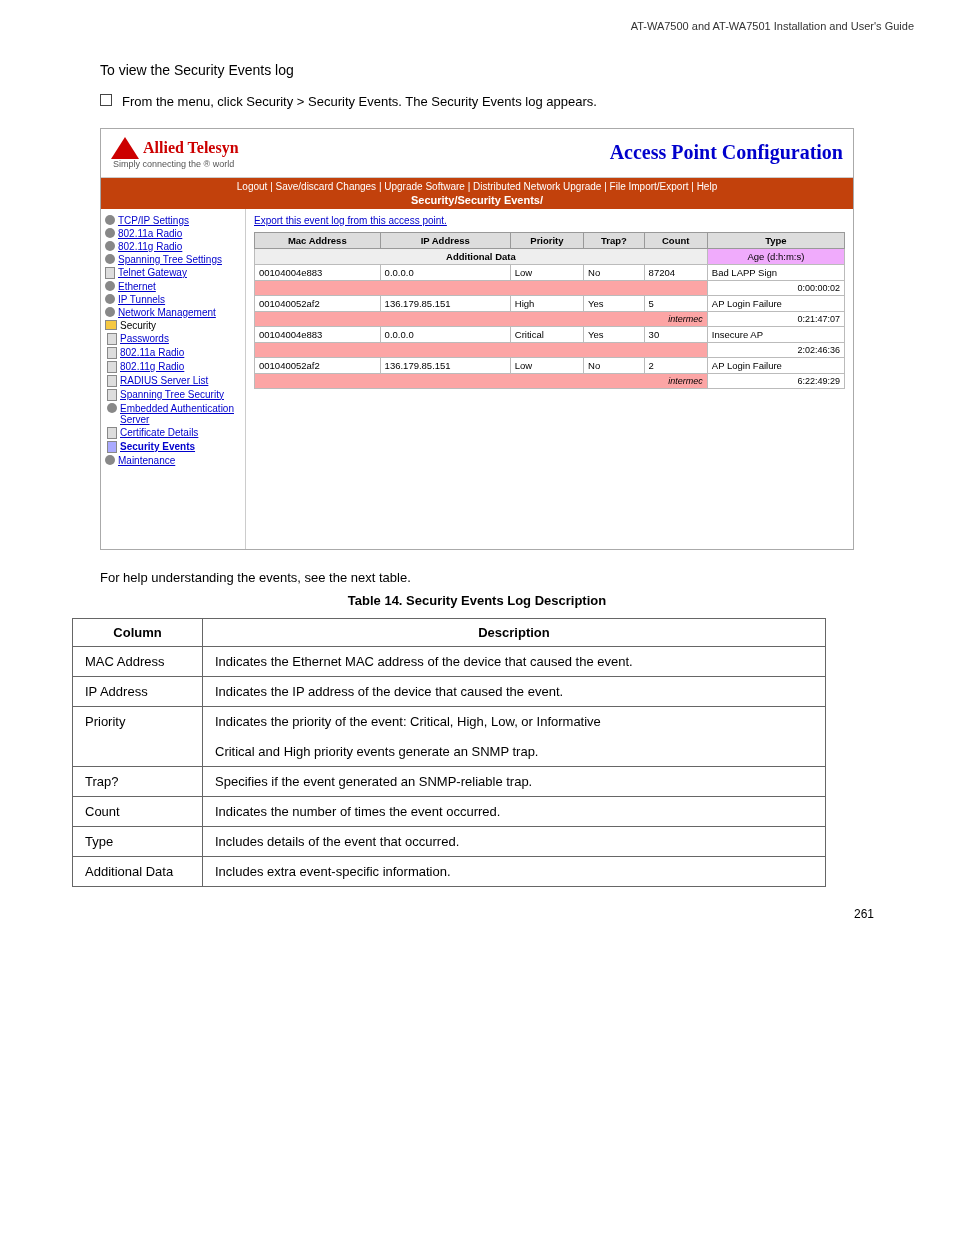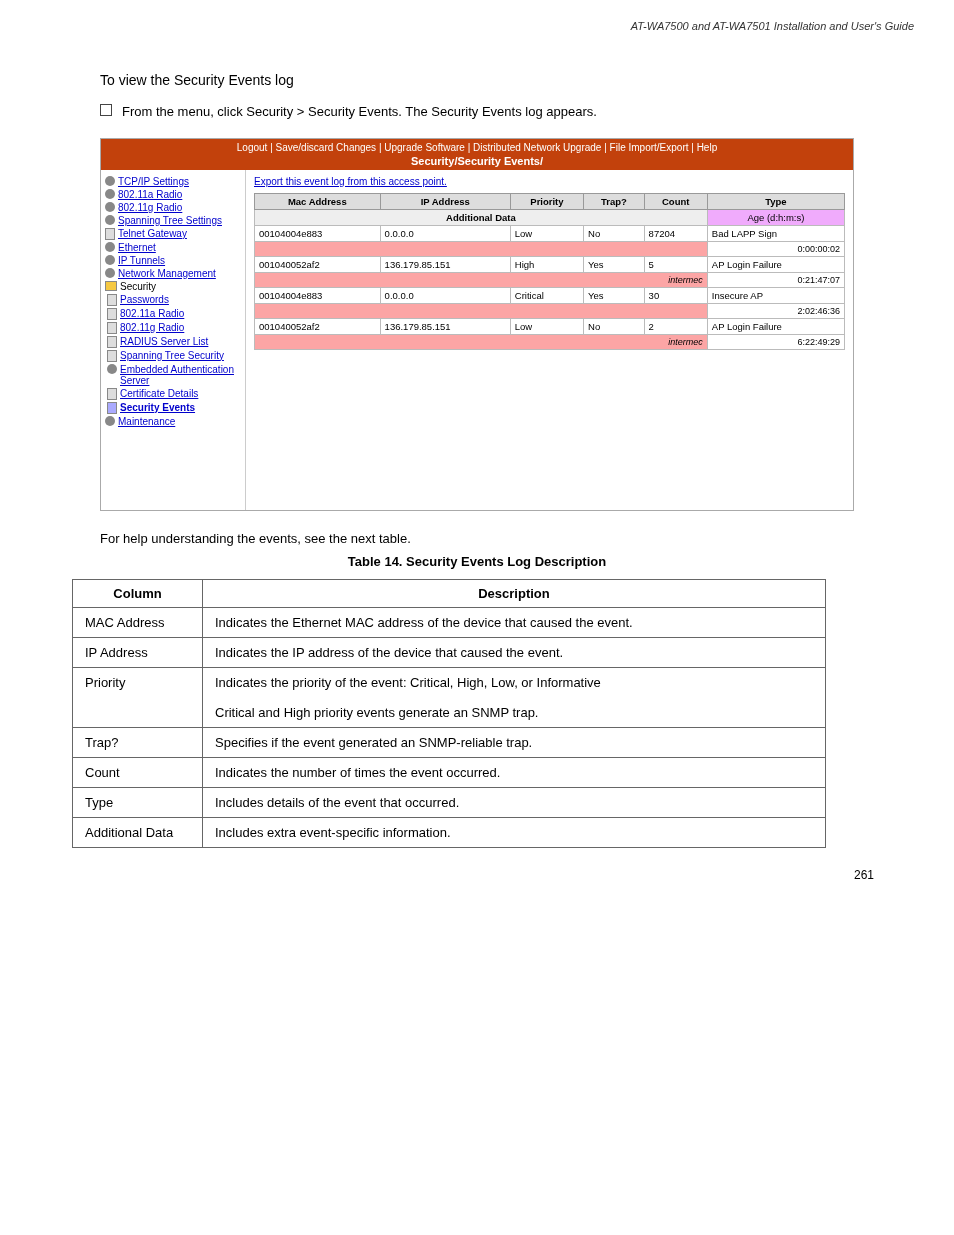--- a/index.html
+++ b/index.html
@@ -10,22 +10,21 @@
       color: #000;
       width: 954px;
       min-height: 1235px;
       padding: 20px 40px;
     }
 
     .doc-header {
       text-align: right;
       font-size: 11px;
       color: #333;
-      margin-bottom: 40px;
-      font-style: italic;
+      margin-bottom: 30px;
     }
 
     .section-title {
       font-size: 14px;
       margin-bottom: 14px;
       margin-left: 60px;
     }
 
     .bullet-item {
       display: flex;
@@ -274,20 +273,30 @@
 
 <div class="section-title">To view the Security Events log</div>
 
 <div class="bullet-item">
   <span class="bullet-checkbox"></span>
   <span>From the menu, click Security &gt; Security Events. The Security Events log appears.</span>
 </div>
 
 <div class="screenshot-container">
 
+  <div class="at-header">
+    <div class="at-logo">
+      <div class="at-logo-main">
+        <div class="at-logo-triangle"></div>
+        <span class="at-logo-text">Allied Telesyn</span>
+      </div>
+      <div class="at-logo-sub">Simply connecting the ® world</div>
+    </div>
+    <div class="at-title">Access Point Configuration</div>
+  </div>
 
   <div class="at-navbar">
     <div class="at-navbar-top">Logout | Save/discard Changes | Upgrade Software | Distributed Network Upgrade | File Import/Export | Help</div>
     <div class="at-navbar-title">Security/Security Events/</div>
   </div>
 
   <div class="at-main">
 
     <div class="at-sidebar">
       <div class="sidebar-item">

